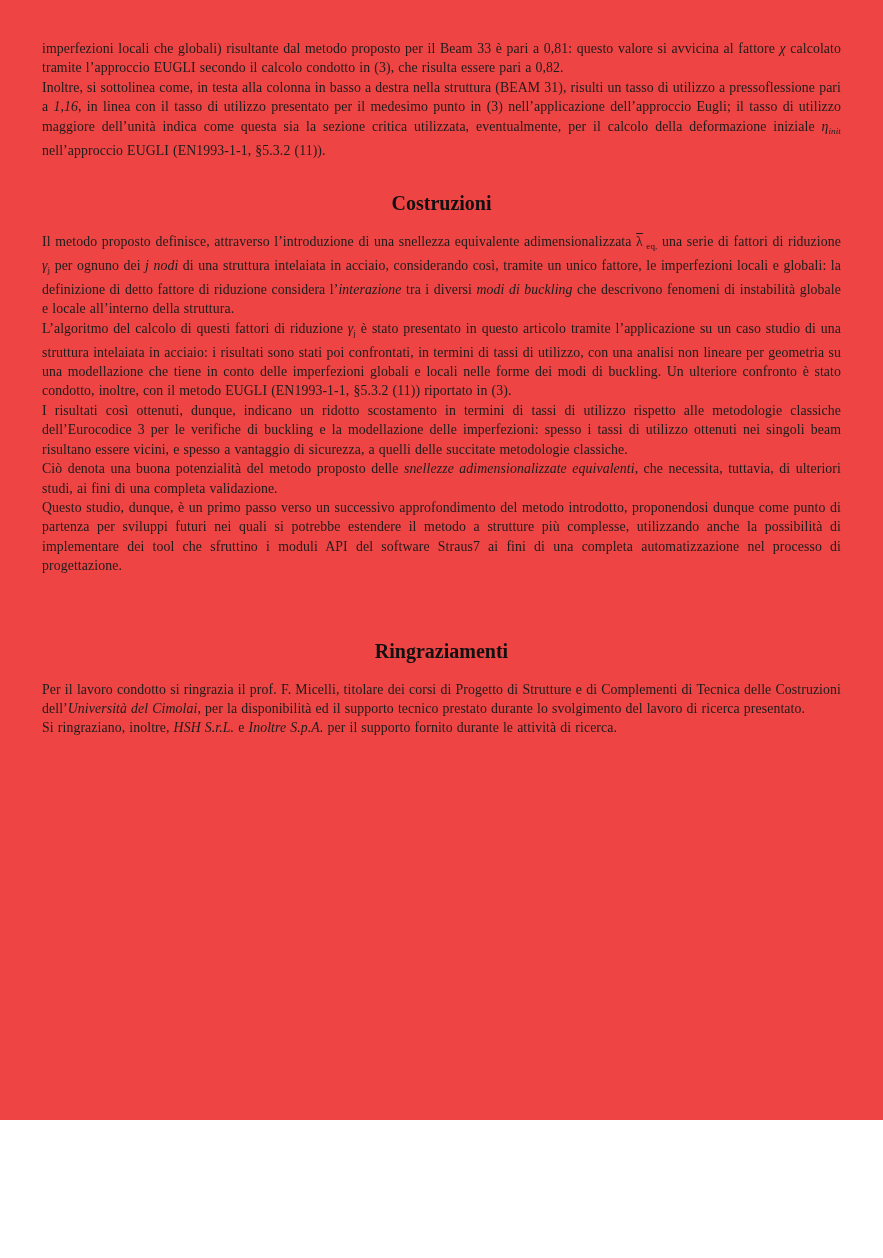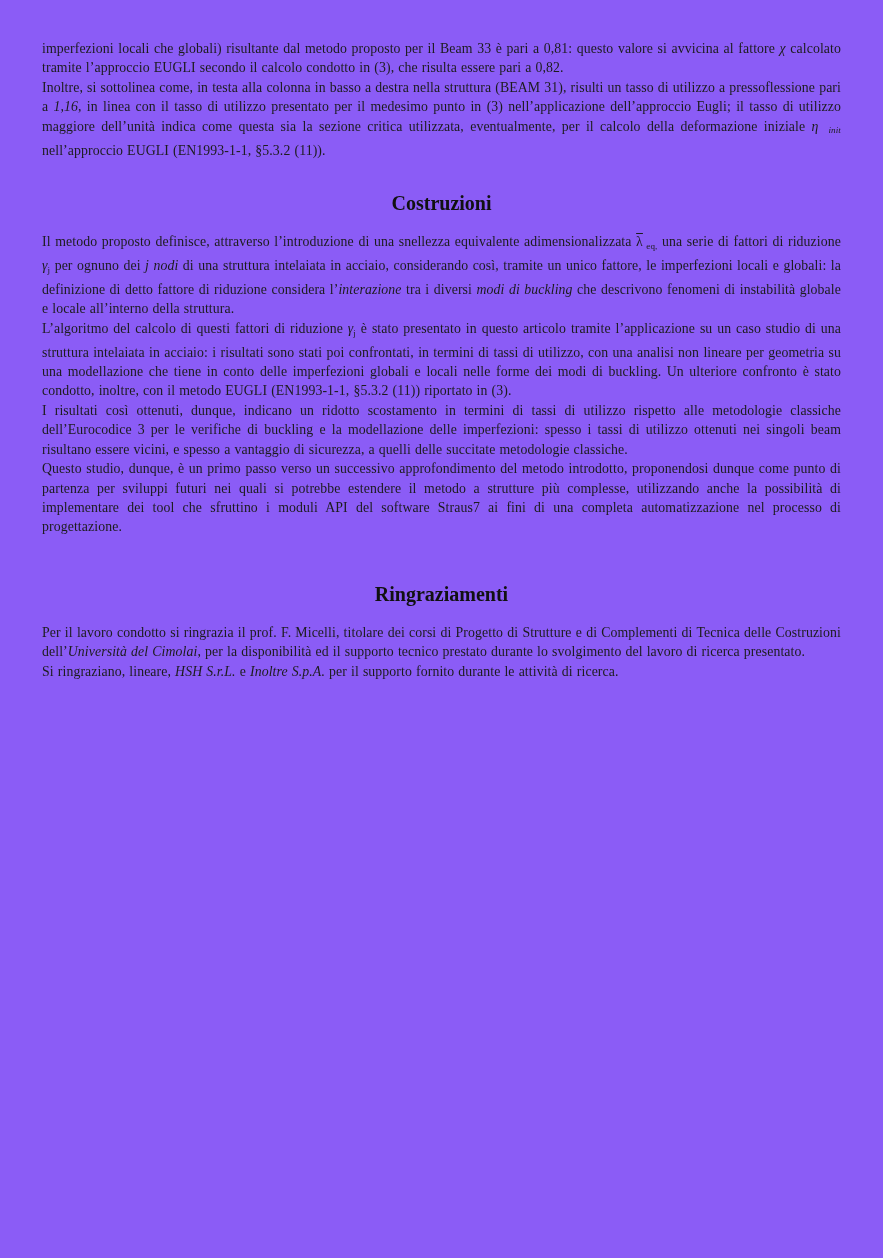--- a/index.html
+++ b/index.html
@@ -10,22 +10,22 @@
   body {
     width: 883px;
     height: 1258px;
     overflow: hidden;
     position: relative;
   }
   .page {
     position: absolute;
     left: 0; top: 0;
     width: 883px;
-    height: 1258px;
-    background: #8b5cf6;
+    height: 1120px;
+    background: #ef4444;
     font-family: "Liberation Serif", serif;
     color: #1c1c1c;
   }
   .content {
     padding: 39px 42px 0 42px;
   }
   .content p {
     margin: 0;
     text-align: justify;
     font-size: 13.8px;
@@ -36,43 +36,44 @@
   h2.section-title {
     text-align: center;
     font-weight: bold;
     font-size: 20px;
     line-height: 24px;
     margin: 31px 0 17px 0;
     font-family: "Liberation Serif", serif;
     color: #111111;
   }
   h2.section-title.ring {
-    margin-top: 45px;
+    margin-top: 63px;
   }
   
   .s-i    { font-style: italic; }
   .s-sub  { font-size: 0.66em; vertical-align: -0.28em; }
-  .s-subi { font-size: 0.66em; vertical-align: -0.28em; font-style: italic; padding-left: 10px; }
+  .s-subi { font-size: 0.66em; vertical-align: -0.28em; font-style: italic; }
   .s-ol   { text-decoration: overline; }
 </style>
 </head>
 <body>
 
 <div class="page">
   <div class="content">
 
     <p><span>imperfezioni locali che globali) risultante dal metodo proposto per il Beam 33 è pari a 0,81: questo valore si avvicina al fattore </span><span class="s-i">χ</span><span> calcolato tramite l’approccio EUGLI secondo il calcolo condotto in (3), che risulta essere pari a 0,82.</span></p>
     <p><span>Inoltre, si sottolinea come, in testa alla colonna in basso a destra nella struttura (BEAM 31), risulti un tasso di utilizzo a pressoflessione pari a </span><span class="s-i">1,16</span><span>, in linea con il tasso di utilizzo presentato per il medesimo punto in (3) nell’applicazione dell’approccio Eugli; il tasso di utilizzo maggiore dell’unità indica come questa sia la sezione critica utilizzata, eventualmente, per il calcolo della deformazione iniziale </span><span class="s-i">η</span><span class="s-subi">init</span><span> nell’approccio EUGLI (EN1993-1-1, §5.3.2 (11)).</span></p>
 
     <h2 class="section-title">Costruzioni</h2>
 
     <p><span>Il metodo proposto definisce, attraverso l’introduzione di una snellezza equivalente adimensionalizzata </span><span class="s-ol">λ</span><span class="s-sub"> eq,</span><span> una serie di fattori di riduzione </span><span class="s-i">γ</span><span class="s-sub">j</span><span> per ognuno dei </span><span class="s-i">j nodi</span><span> di una struttura intelaiata in acciaio, considerando così, tramite un unico fattore, le imperfezioni locali e globali: la definizione di detto fattore di riduzione considera l’</span><span class="s-i">interazione</span><span> tra i diversi </span><span class="s-i">modi di buckling</span><span> che descrivono fenomeni di instabilità globale e locale all’interno della struttura.</span></p>
     <p><span>L’algoritmo del calcolo di questi fattori di riduzione </span><span class="s-i">γ</span><span class="s-sub">j</span><span> è stato presentato in questo articolo tramite l’applicazione su un caso studio di una struttura intelaiata in acciaio: i risultati sono stati poi confrontati, in termini di tassi di utilizzo, con una analisi non lineare per geometria su una modellazione che tiene in conto delle imperfezioni globali e locali nelle forme dei modi di buckling. Un ulteriore confronto è stato condotto, inoltre, con il metodo EUGLI (EN1993-1-1, §5.3.2 (11)) riportato in (3).</span></p>
     <p><span>I risultati così ottenuti, dunque, indicano un ridotto scostamento in termini di tassi di utilizzo rispetto alle metodologie classiche dell’Eurocodice 3 per le verifiche di buckling e la modellazione delle imperfezioni: spesso i tassi di utilizzo ottenuti nei singoli beam risultano essere vicini, e spesso a vantaggio di sicurezza, a quelli delle succitate metodologie classiche.</span></p>
+    <p><span>Ciò denota una buona potenzialità del metodo proposto delle </span><span class="s-i">snellezze adimensionalizzate equivalenti</span><span>, che necessita, tuttavia, di ulteriori studi, ai fini di una completa validazione.</span></p>
     <p><span>Questo studio, dunque, è un primo passo verso un successivo approfondimento del metodo introdotto, proponendosi dunque come punto di partenza per sviluppi futuri nei quali si potrebbe estendere il metodo a strutture più complesse, utilizzando anche la possibilità di implementare dei tool che sfruttino i moduli API del software Straus7 ai fini di una completa automatizzazione nel processo di progettazione.</span></p>
 
     <h2 class="section-title ring">Ringraziamenti</h2>
 
     <p><span>Per il lavoro condotto si ringrazia il prof. F. Micelli, titolare dei corsi di Progetto di Strutture e di Complementi di Tecnica delle Costruzioni dell’</span><span class="s-i">Università del Cimolai</span><span>, per la disponibilità ed il supporto tecnico prestato durante lo svolgimento del lavoro di ricerca presentato.</span></p>
-    <p><span>Si ringraziano, lineare, </span><span class="s-i">HSH S.r.L.</span><span> e </span><span class="s-i">Inoltre S.p.A.</span><span> per il supporto fornito durante le attività di ricerca.</span></p>
+    <p><span>Si ringraziano, inoltre, </span><span class="s-i">HSH S.r.L.</span><span> e </span><span class="s-i">Inoltre S.p.A.</span><span> per il supporto fornito durante le attività di ricerca.</span></p>
 
   </div>
 </div>
 
 </body></html>

